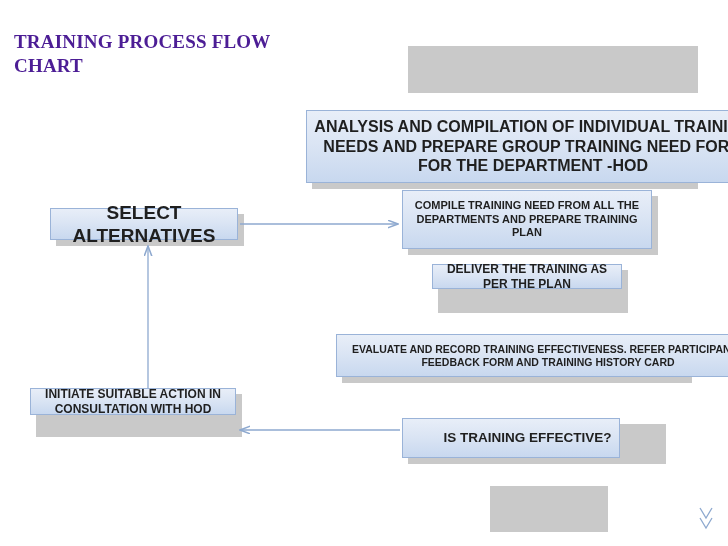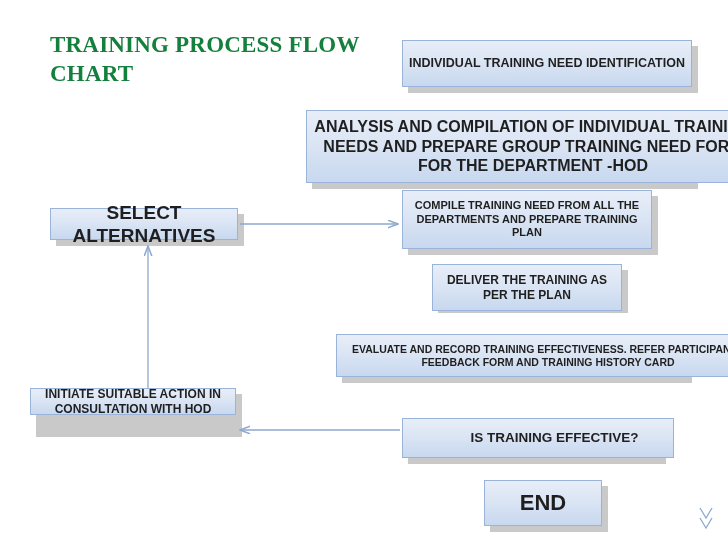--- a/index.html
+++ b/index.html
@@ -16,26 +16,25 @@
     font-family: "Liberation Sans", sans-serif;
   }
 
   
   #title {
     position: absolute;
     left: 14px;
     top: 30px;
     width: 330px;
     font-family: "Liberation Serif", serif;
-    font-size: 23px;
+    font-size: 19px;
     font-weight: bold;
-    color: #15803d;
+    color: #4c1d95;
     line-height: 1.28;
     letter-spacing: 0.2px;
-    margin-left: 36px;
   }
 
   
   .box {
     position: absolute;
     box-sizing: border-box;
     background: linear-gradient(to bottom, #e8eef8 0%, #dbe5f4 45%, #c8d8ef 100%);
     border: 1px solid #9ab3d8;
     color: #1f1f1f;
     font-weight: bold;
@@ -51,24 +50,24 @@
     background: #c9c9c9;
     z-index: 0;
   }
   .box { z-index: 2; }
 
   
   #box-need      { left: 402px; top: 40px;  width: 290px; height: 47px;  font-size: 12.5px; }
   #box-analysis  { left: 306px; top: 110px; width: 454px; height: 73px;  font-size: 16px; }
   #box-compile   { left: 402px; top: 190px; width: 250px; height: 59px;  font-size: 11px; }
   #box-alt       { left: 50px;  top: 208px; width: 188px; height: 32px;  font-size: 19px; }
-  #box-deliver   { left: 432px; top: 264px; width: 190px; height: 47px;  font-size: 12px; }
+  #box-deliver   { left: 432px; top: 264px; width: 190px; height: 25px;  font-size: 12px; }
   #box-evaluate  { left: 336px; top: 334px; width: 424px; height: 43px;  font-size: 10.5px; text-align: center; }
   #box-initiate  { left: 30px;  top: 388px; width: 206px; height: 27px;  font-size: 12px; }
-  #box-effective { left: 402px; top: 418px; width: 272px; height: 40px;  font-size: 13.5px; padding-left: 39px; }
+  #box-effective { left: 402px; top: 418px; width: 218px; height: 40px;  font-size: 13.5px; padding-left: 39px; }
   #box-end       { left: 484px; top: 480px; width: 118px; height: 46px;  font-size: 22px; }
 
   
   #sh-need      { left: 408px; top: 46px;  width: 290px; height: 47px; }
   #sh-analysis  { left: 312px; top: 116px; width: 386px; height: 73px; }
   #sh-compile   { left: 408px; top: 196px; width: 250px; height: 59px; }
   #sh-alt       { left: 56px;  top: 214px; width: 188px; height: 32px; }
   #sh-deliver   { left: 438px; top: 270px; width: 190px; height: 43px; }
   #sh-evaluate  { left: 342px; top: 340px; width: 350px; height: 43px; }
   #sh-initiate  { left: 36px;  top: 394px; width: 206px; height: 43px; }
@@ -111,23 +110,21 @@
     <line x1="240" y1="224" x2="398" y2="224" stroke="#8ea9cf" stroke-width="1.3" marker-end="url(#arrow)"></line>
 
     <line x1="400" y1="430" x2="240" y2="430" stroke="#8ea9cf" stroke-width="1.3" marker-end="url(#arrow)"></line>
 
     <path d="M148,388 L148,246" fill="none" stroke="#8ea9cf" stroke-width="1.3" marker-end="url(#arrow)"></path>
 
     <path d="M700,508 L706,518 L712,508" fill="none" stroke="#8ea9cf" stroke-width="1.3"></path>
     <path d="M700,518 L706,528 L712,518" fill="none" stroke="#8ea9cf" stroke-width="1.3"></path>
   </svg>
 
-  <div class="box" id="box-need">INDIVIDUAL TRAINING NEED IDENTIFICATION</div>
   <div class="box" id="box-analysis">ANALYSIS AND COMPILATION OF INDIVIDUAL TRAINING NEEDS AND PREPARE GROUP TRAINING NEED FORM FOR THE DEPARTMENT -HOD</div>
   <div class="box" id="box-compile">COMPILE TRAINING NEED FROM ALL THE DEPARTMENTS AND PREPARE TRAINING PLAN</div>
   <div class="box" id="box-alt">SELECT ALTERNATIVES</div>
   <div class="box" id="box-deliver">DELIVER THE TRAINING AS PER THE PLAN</div>
   <div class="box" id="box-evaluate">EVALUATE AND RECORD TRAINING EFFECTIVENESS. REFER PARTICIPANTS FEEDBACK FORM AND TRAINING HISTORY CARD</div>
   <div class="box" id="box-initiate">INITIATE SUITABLE ACTION IN CONSULTATION WITH HOD</div>
   <div class="box" id="box-effective">IS TRAINING EFFECTIVE?</div>
-  <div class="box" id="box-end">END</div>
 
 </div>
 
 </body></html>

